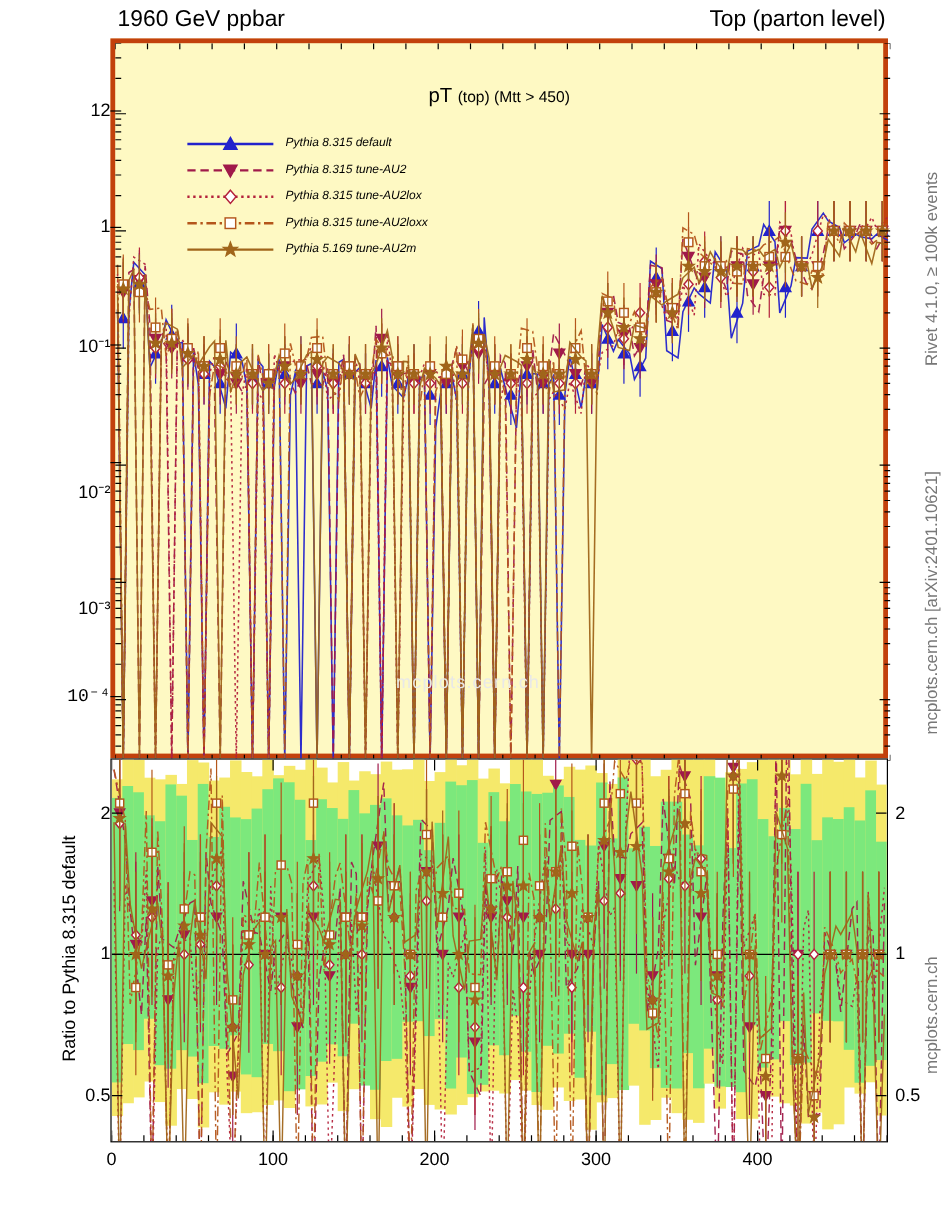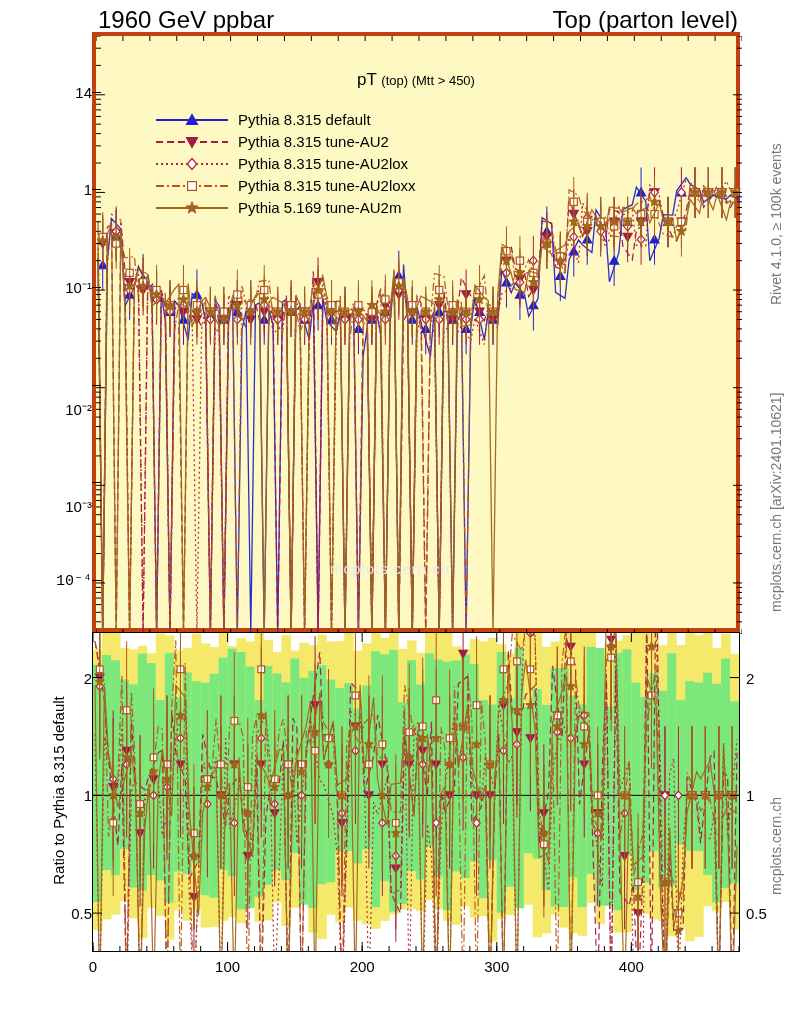--- a/index.html
+++ b/index.html
@@ -1,37 +1,37 @@
 <!DOCTYPE html>
 <html><head>
 <meta charset="utf-8">
 <style>
   html,body{margin:0;padding:0;background:#ffffff;}
   body{width:786px;height:1024px;font-family:"Liberation Sans",sans-serif;color:#000;}
   #root{position:relative;width:786px;height:1024px;overflow:hidden;}
 
-  .hdr{position:absolute;font-size:24px;color:#000;}
+  .hdr{position:absolute;font-size:19px;color:#000;}
   #hdr-left{left:98px;top:6px;}
   #hdr-right{right:48px;top:6px;}
 
   
   .rot{position:absolute;transform-origin:0 0;transform:rotate(-90deg);font-size:14px;color:#777;white-space:nowrap;}
   #rot-rivet{left:768px;top:305px;}
   #rot-arxiv{left:768px;top:612px;}
   #rot-mcplots{left:768px;top:895px;}
 
   
   #main-frame{position:absolute;left:92px;top:32px;width:648px;height:600px;border:4px solid #c2410c;box-sizing:border-box;background:#fef9c3;}
   #ratio-frame{position:absolute;left:92px;top:632px;width:648px;height:320px;border:1px solid #000;box-sizing:border-box;background:#fff;overflow:hidden;}
 
   .plot-title{position:absolute;left:0;right:0;top:34px;text-align:center;font-size:17px;}
   .plot-title .sub{font-size:13px;}
 
   
-  #legend{position:absolute;left:60px;top:72px;font-size:15px;}
+  #legend{position:absolute;left:60px;top:72px;font-size:10px;font-style:italic;}
   .leg-row{display:flex;align-items:center;height:22px;}
   .leg-key{width:72px;height:14px;position:relative;margin-right:10px;}
   .leg-label{white-space:nowrap;}
 
   
   .ytick{position:absolute;right:0;transform:translateY(-50%);font-size:15px;text-align:right;padding-right:6px;white-space:nowrap;}
   .xtick{position:absolute;transform:translateX(-50%);font-size:15px;}
   .tick-line{position:absolute;background:#000;}
 
   #ylabel-ratio{position:absolute;left:16px;top:632px;height:320px;width:20px;}
@@ -753,21 +753,21 @@
         <line x1="592.1666666666666" y1="598" x2="592.1666666666666" y2="593" stroke="#000" stroke-width="1"></line>
         <line x1="592.1666666666666" y1="0" x2="592.1666666666666" y2="5" stroke="#000" stroke-width="1"></line>
         <line x1="619.0833333333334" y1="598" x2="619.0833333333334" y2="593" stroke="#000" stroke-width="1"></line>
         <line x1="619.0833333333334" y1="0" x2="619.0833333333334" y2="5" stroke="#000" stroke-width="1"></line>
         <line x1="646" y1="598" x2="646" y2="593" stroke="#000" stroke-width="1"></line>
         <line x1="646" y1="0" x2="646" y2="5" stroke="#000" stroke-width="1"></line>
       </svg>
   </div>
 
   <div id="main-yticks">
-      <div class="ytick" style="top: 91.7813px; width: 92px; left: 0px;">14</div>
+      <div class="ytick" style="top: 91.7813px; width: 92px; left: 0px;">12</div>
       <div class="tick-line" style="left: 92px; top: 91.7813px; width: 9px; height: 1px;"></div>
       <div class="ytick" style="top: 189.415px; width: 92px; left: 0px;">1</div>
       <div class="tick-line" style="left: 92px; top: 189.415px; width: 9px; height: 1px;"></div>
       <div class="ytick" style="top: 287.049px; width: 92px; left: 0px;">10⁻¹</div>
       <div class="tick-line" style="left: 92px; top: 287.049px; width: 9px; height: 1px;"></div>
       <div class="ytick" style="top: 384.682px; width: 92px; left: 0px; margin-top: 24px;">10⁻²</div>
       <div class="tick-line" style="left: 92px; top: 384.682px; width: 9px; height: 1px;"></div>
       <div class="ytick" style="top: 482.316px; width: 92px; left: 0px; margin-top: 24px;">10⁻³</div>
       <div class="tick-line" style="left: 92px; top: 482.316px; width: 9px; height: 1px;"></div>
       <div class="ytick" style="top: 579.949px; width: 92px; left: 0px; font-family: Liberation Mono, monospace;">10⁻⁴</div>

